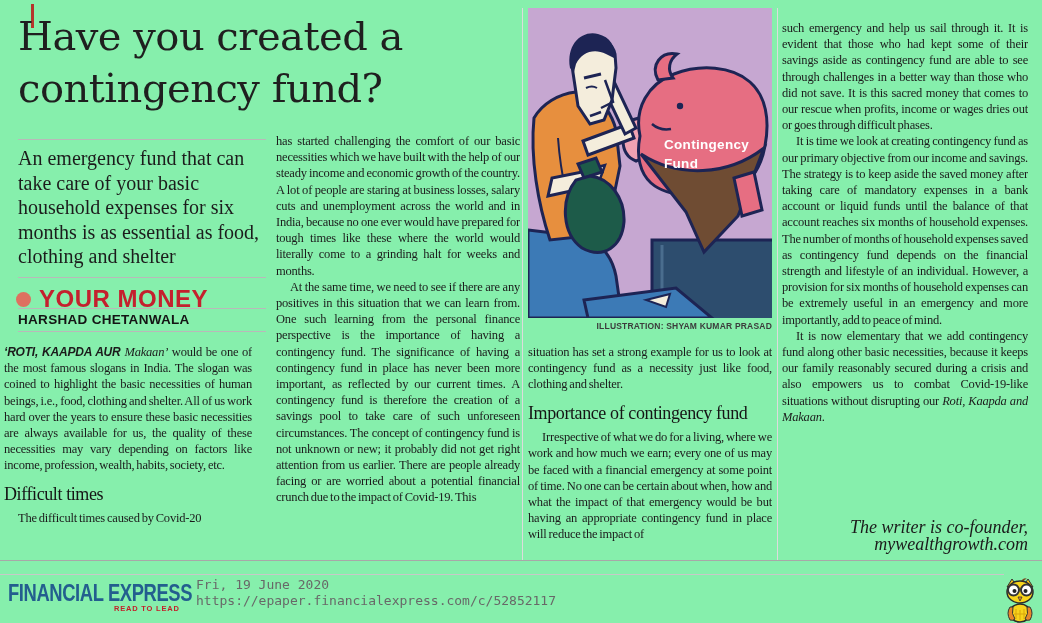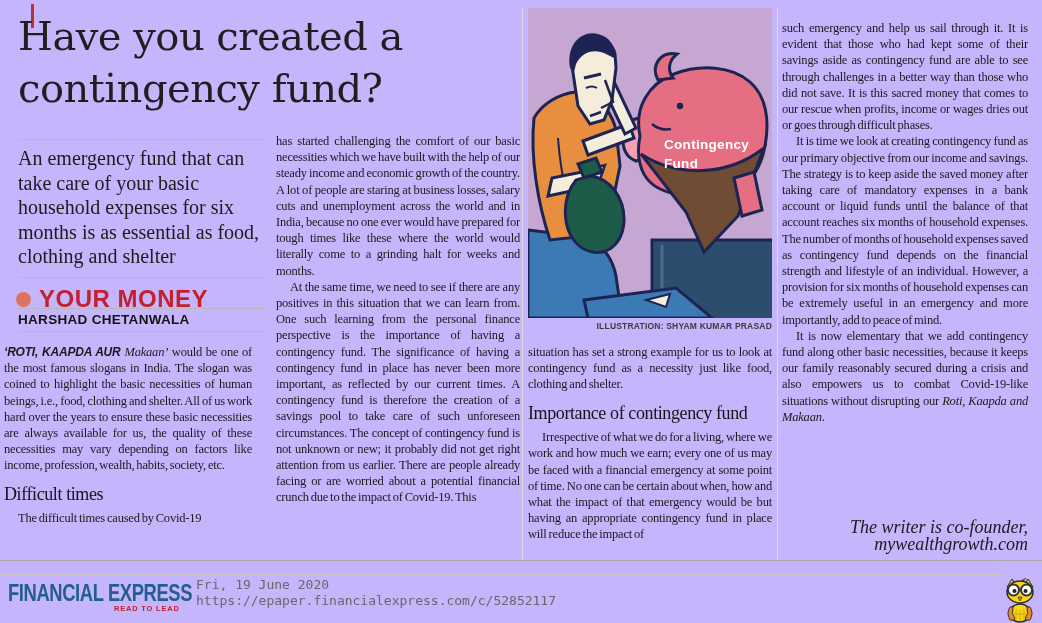--- a/index.html
+++ b/index.html
@@ -1,16 +1,16 @@
 <!DOCTYPE html>
 <html><head>
 <meta charset="utf-8">
 <style>
   html,body{margin:0;padding:0;background:#fff;}
-  #page{position:relative;width:1042px;height:623px;background:#c4b5fd;overflow:hidden;
+  #page{position:relative;width:1042px;height:623px;background:#86efac;overflow:hidden;
         font-family:"Liberation Serif",serif;}
   .abs{position:absolute;}
   .hr{position:absolute;height:1px;background:#b9b9b9;}
   .vr{position:absolute;width:1px;background:#dcdcdc;top:8px;height:552px;}
 
   
   .headline{left:18px;top:10px;width:420px;font-family:"DejaVu Serif",serif;
             font-size:40px;line-height:52px;color:#1f1f1f;letter-spacing:-0.5px;}
   .standfirst{left:18px;top:146px;width:250px;font-family:"Liberation Serif",serif;
             font-size:20px;line-height:24.5px;color:#1c1c1c;}
@@ -75,21 +75,21 @@
     <span class="section-label">YOUR MONEY</span>
   </div>
 
   <div class="hr" style="left:18px;top:308px;width:248px;"></div>
   <div class="abs byline">HARSHAD CHETANWALA</div>
   <div class="hr" style="left:18px;top:331px;width:248px;"></div>
 
   <div class="col" style="left:4px;top:344px;width:248px;height:218px;">
     <p class="para"><span class="lead-in">‘ROTI, KAAPDA AUR </span><span class="lead-in-it">Makaan’</span><span> would be one of the most famous slogans in India. The slogan was coined to highlight the basic necessities of human beings, i.e., food, clothing and shelter. All of us work hard over the years to ensure these basic necessities are always available for us, the quality of these necessities may vary depending on factors like income, profession, wealth, habits, society, etc.</span></p>
     <div class="subhead">Difficult times</div>
-    <p class="para indent">The difficult times caused by Covid-19</p>
+    <p class="para indent">The difficult times caused by Covid-20</p>
   </div>
 
   <div class="col" style="left:276px;top:133px;width:244px;height:429px;">
     <p class="para">has started challenging the comfort of our basic necessities which we have built with the help of our steady income and economic growth of the country. A lot of people are staring at business losses, salary cuts and unemployment across the world and in India, because no one ever would have prepared for tough times like these where the world would literally come to a grinding halt for weeks and months.</p>
     <p class="para indent">At the same time, we need to see if there are any positives in this situation that we can learn from. One such learning from the personal finance perspective is the importance of having a contingency fund. The significance of having a contingency fund in place has never been more important, as reflected by our current times. A contingency fund is therefore the creation of a savings pool to take care of such unforeseen circumstances. The concept of contingency fund is not unknown or new; it probably did not get right attention from us earlier. There are people already facing or are worried about a potential financial crunch due to the impact of Covid-19. This</p>
   </div>
 
   <div class="vr" style="left:522px;"></div>
   <div class="vr" style="left:777px;"></div>
 

